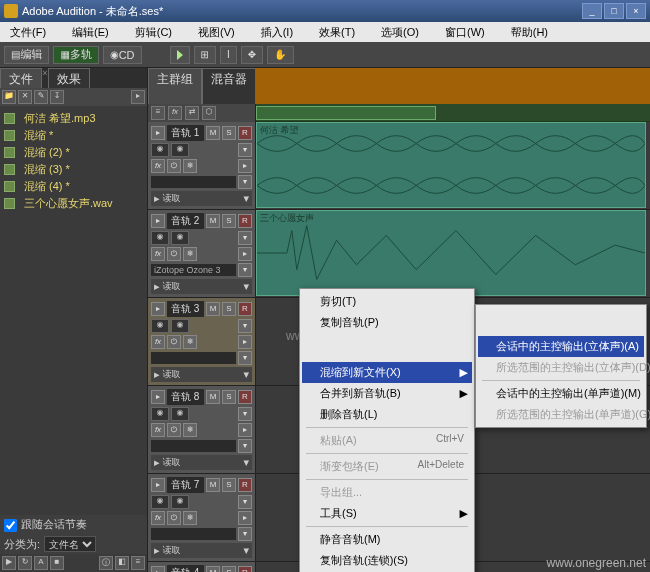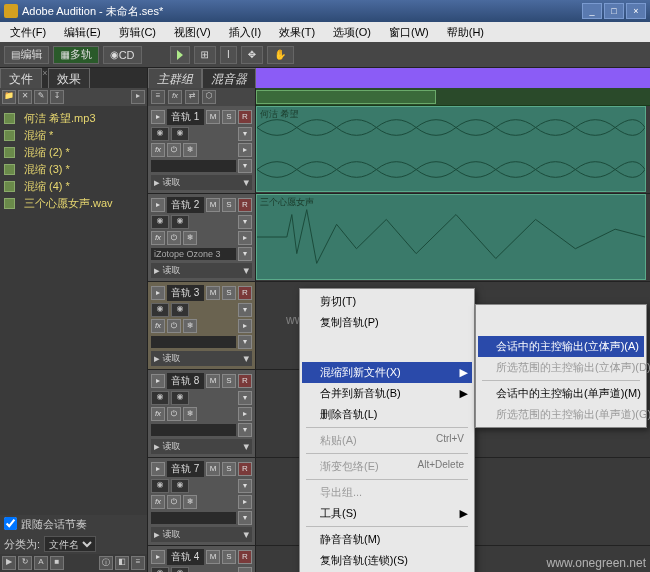--- a/index.html
+++ b/index.html
@@ -4,47 +4,47 @@
 <style>
 * { box-sizing: border-box; margin: 0; padding: 0; font-family: "Microsoft YaHei", SimSun, sans-serif; font-size: 11px; }
 body { background: #3a3a3a; width: 650px; height: 572px; overflow: hidden; color: #ccc; position: relative; }
 
 .titlebar { background: linear-gradient(#4a6a9e, #2e4a74); height: 22px; display: flex; align-items: center; padding: 0 4px; color: #fff; }
 .titlebar .icon { width: 14px; height: 14px; background: #d4a020; margin-right: 4px; border-radius: 2px; }
 .titlebar .title { flex: 1; }
 .titlebar .wbtns { display: flex; gap: 2px; }
 .titlebar .wbtn { width: 20px; height: 16px; background: #5a7ab0; border: 1px solid #7a9ad0; font-size: 9px; text-align: center; line-height: 14px; }
 
-.menubar { background: #e8e8e8; height: 20px; display: flex; align-items: center; padding: 0 4px; color: #000; gap: 6px; }
+.menubar { background: #e8e8e8; height: 20px; display: flex; align-items: center; padding: 0 4px; color: #000; gap: 14px; }
 .menubar span { padding: 2px 6px; }
 
 .toolbar1 { background: #464646; height: 26px; display: flex; align-items: center; padding: 0 4px; gap: 4px; border-bottom: 1px solid #222; }
 .tbtn { background: #505050; border: 1px solid #666; padding: 2px 6px; height: 18px; display: inline-flex; align-items: center; color: #ddd; font-size: 10px; }
 .tbtn.green { background: #2a5a2a; }
 .tri-r { width: 0; height: 0; border-left: 6px solid #aeea8a; border-top: 5px solid transparent; border-bottom: 5px solid transparent; }
 
 .main { display: flex; height: 504px; }
 
 .leftpanel { width: 148px; background: #3e3e3e; display: flex; flex-direction: column; border-right: 1px solid #222; }
 .tabs-l { display: flex; background: #2e2e2e; height: 20px; }
 .tab-l { padding: 2px 8px; background: #4a4a4a; border: 1px solid #666; border-bottom: none; color: #ddd; font-size: 12px; }
 .tab-l.inactive { background: #333; }
 .panel-tb { background: #464646; height: 18px; display: flex; align-items: center; padding: 0 2px; gap: 2px; }
 .small-ico { width: 14px; height: 14px; background: #555; border: 1px solid #777; font-size: 8px; text-align: center; }
 .filelist { flex: 1; background: #3a3a3a; padding: 4px 2px; overflow: hidden; }
 .filelist .item { display: flex; align-items: center; padding: 1px 2px; gap: 9px; color: #e8d870; font-size: 10px; white-space: nowrap; }
 .filelist .item .fi { width: 11px; height: 11px; background: #6a8a4a; border: 1px solid #8aaa6a; flex-shrink: 0; }
-.chk { display: flex; align-items: flex-start; padding: 2px 4px; }
+.chk { display: flex; align-items: flex-end; padding: 2px 4px; }
 .chk input { margin-right: 4px; }
 .sortrow { display: flex; align-items: center; padding: 2px 4px; gap: 4px; }
 .sortrow select { background: #2a2a2a; color: #ccc; border: 1px solid #555; font-size: 10px; height: 16px; }
 .bot-icons { display: flex; padding: 2px; gap: 2px; background: #3a3a3a; }
 
 .center { flex: 1; display: flex; flex-direction: column; background: #2e2e2e; position: relative; }
-.tabs-c { display: flex; background: #8b5cf6; height: 20px; font-style: italic; }
+.tabs-c { display: flex; background: #a16207; height: 36px; }
 .trackarea { flex: 1; display: flex; overflow: hidden; }
 .trackheads { width: 108px; background: #3a3a3a; border-right: 1px solid #222; }
 .th-top { height: 18px; background: #464646; display: flex; align-items: center; padding: 0 3px; gap: 3px; }
 .trackhead { height: 88px; background: #555; border-bottom: 1px solid #222; padding: 3px; }
 .trackhead.sel { background: #6a6350; }
 .th-row { display: flex; align-items: center; gap: 2px; margin-bottom: 2px; }
 .th-name { background: #2a2a2a; color: #ddd; padding: 1px 4px; flex: 1; font-size: 10px; }
 .th-btn { width: 14px; height: 14px; background: #666; border: 1px solid #888; font-size: 8px; text-align: center; line-height: 12px; color: #ddd; }
 .th-knob { width: 18px; height: 14px; background: #333; border: 1px solid #666; font-size: 8px; text-align: center; color: #bbb; }
 .th-fx { background: #2a2a2a; color: #aaa; font-size: 9px; padding: 1px 3px; flex: 1; }

